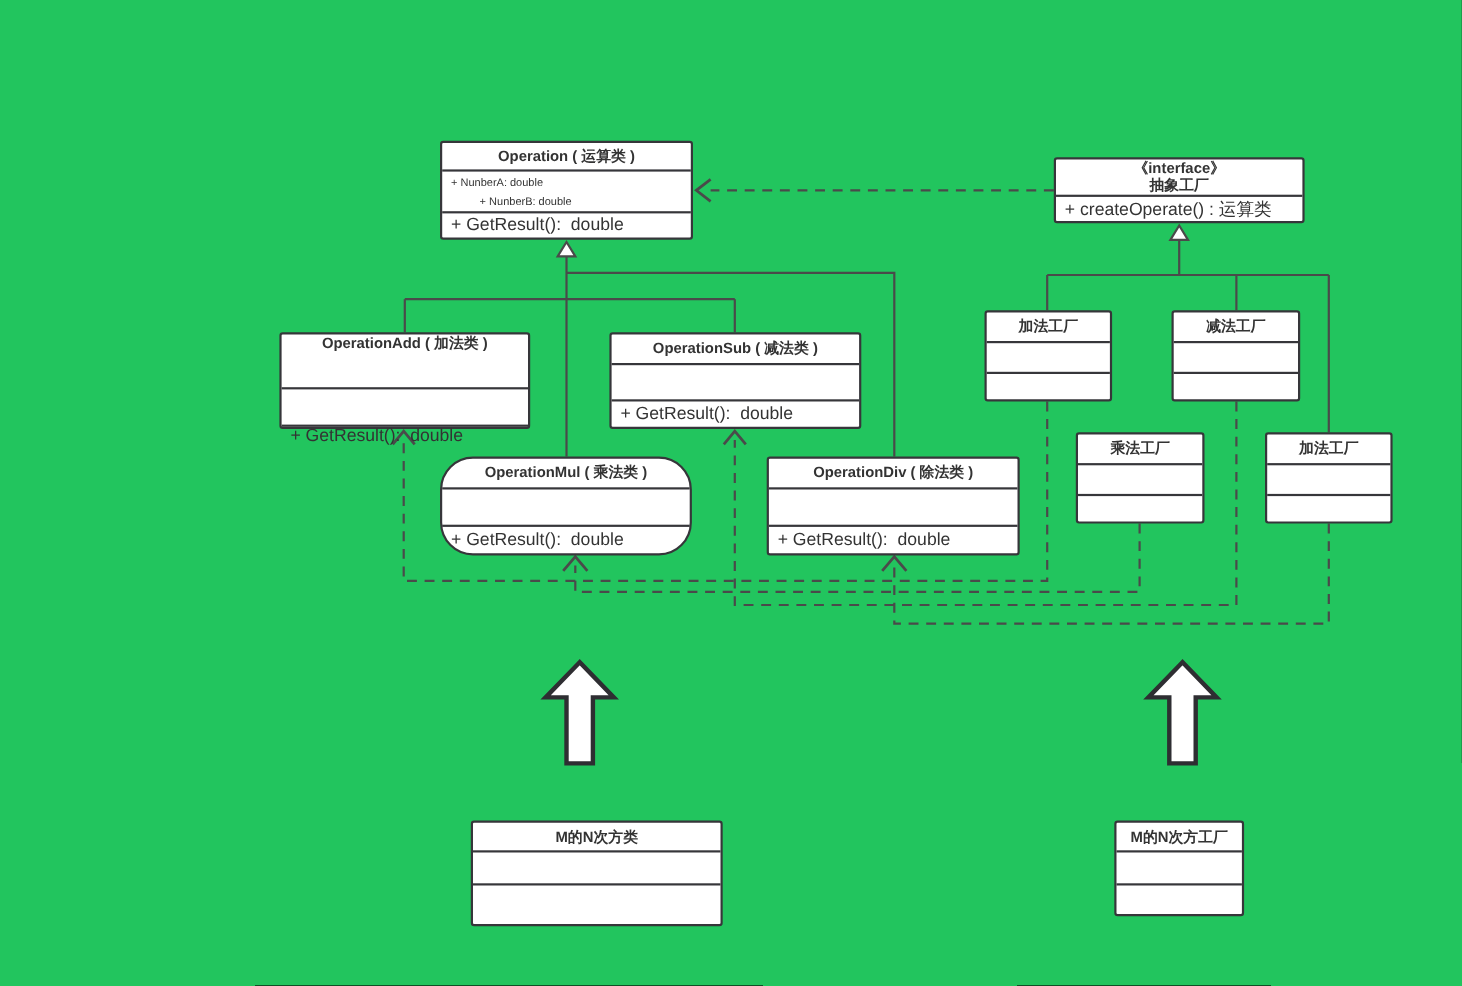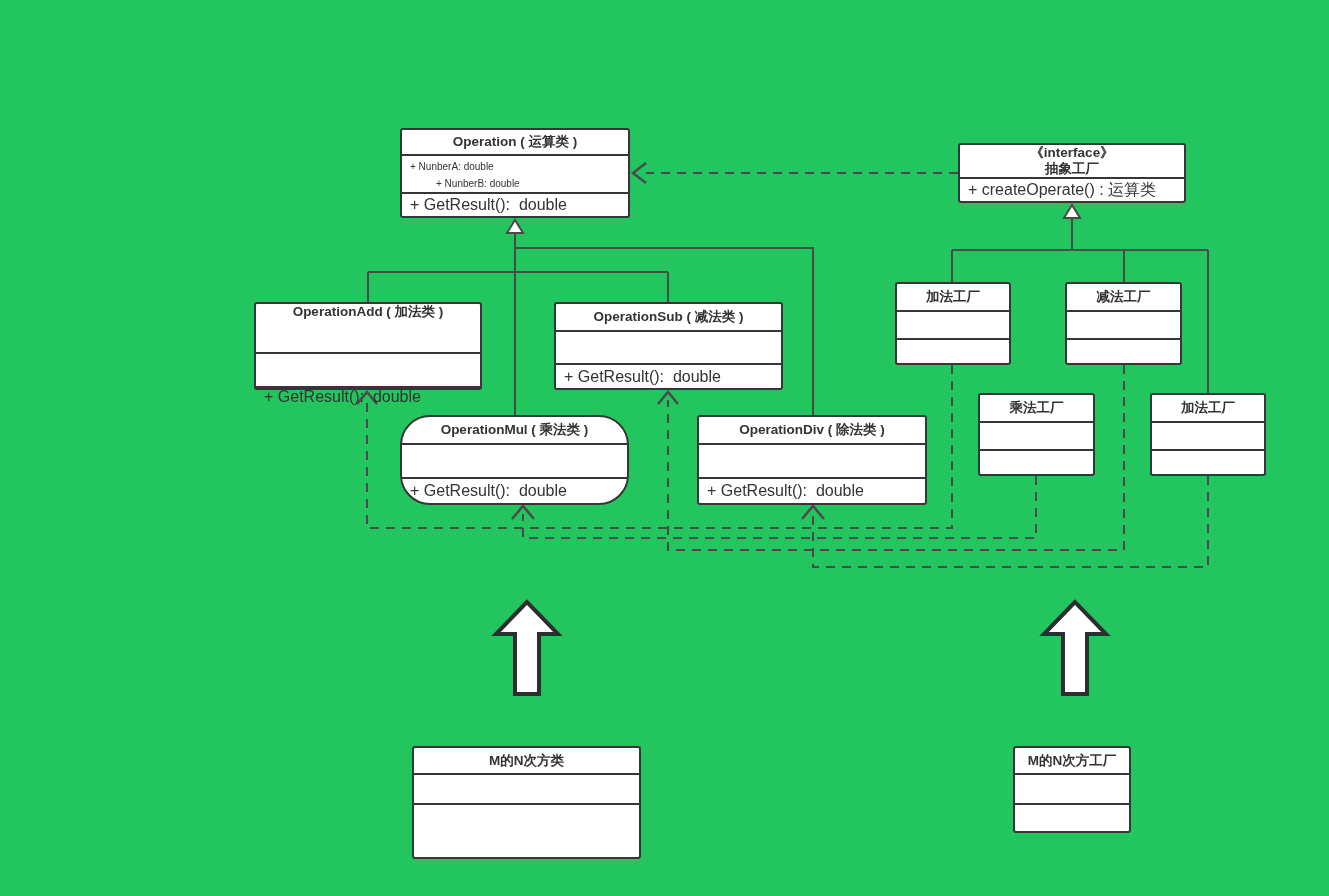--- a/index.html
+++ b/index.html
@@ -116,21 +116,21 @@
     <div class="uml-row" style="height:28px;"></div>
     <div class="uml-row flex1"></div>
   </div>
 
   <div class="uml-box" style="left:1150px;top:393px;width:116px;height:83px;">
     <div class="uml-title" style="height:26px;">加法工厂</div>
     <div class="uml-row" style="height:28px;"></div>
     <div class="uml-row flex1"></div>
   </div>
 
-  <div class="uml-box" style="left:412px;top:746px;width:229px;height:113px;">
+  <div class="uml-box" style="left:428px;top:746px;width:229px;height:96px;">
     <div class="uml-title" style="height:25px;">M的N次方类</div>
     <div class="uml-row" style="height:30px;"></div>
     <div class="uml-row flex1"></div>
   </div>
 
   <div class="uml-box" style="left:1013px;top:746px;width:118px;height:87px;">
     <div class="uml-title" style="height:25px;">M的N次方工厂</div>
     <div class="uml-row" style="height:30px;"></div>
     <div class="uml-row flex1"></div>
   </div>

